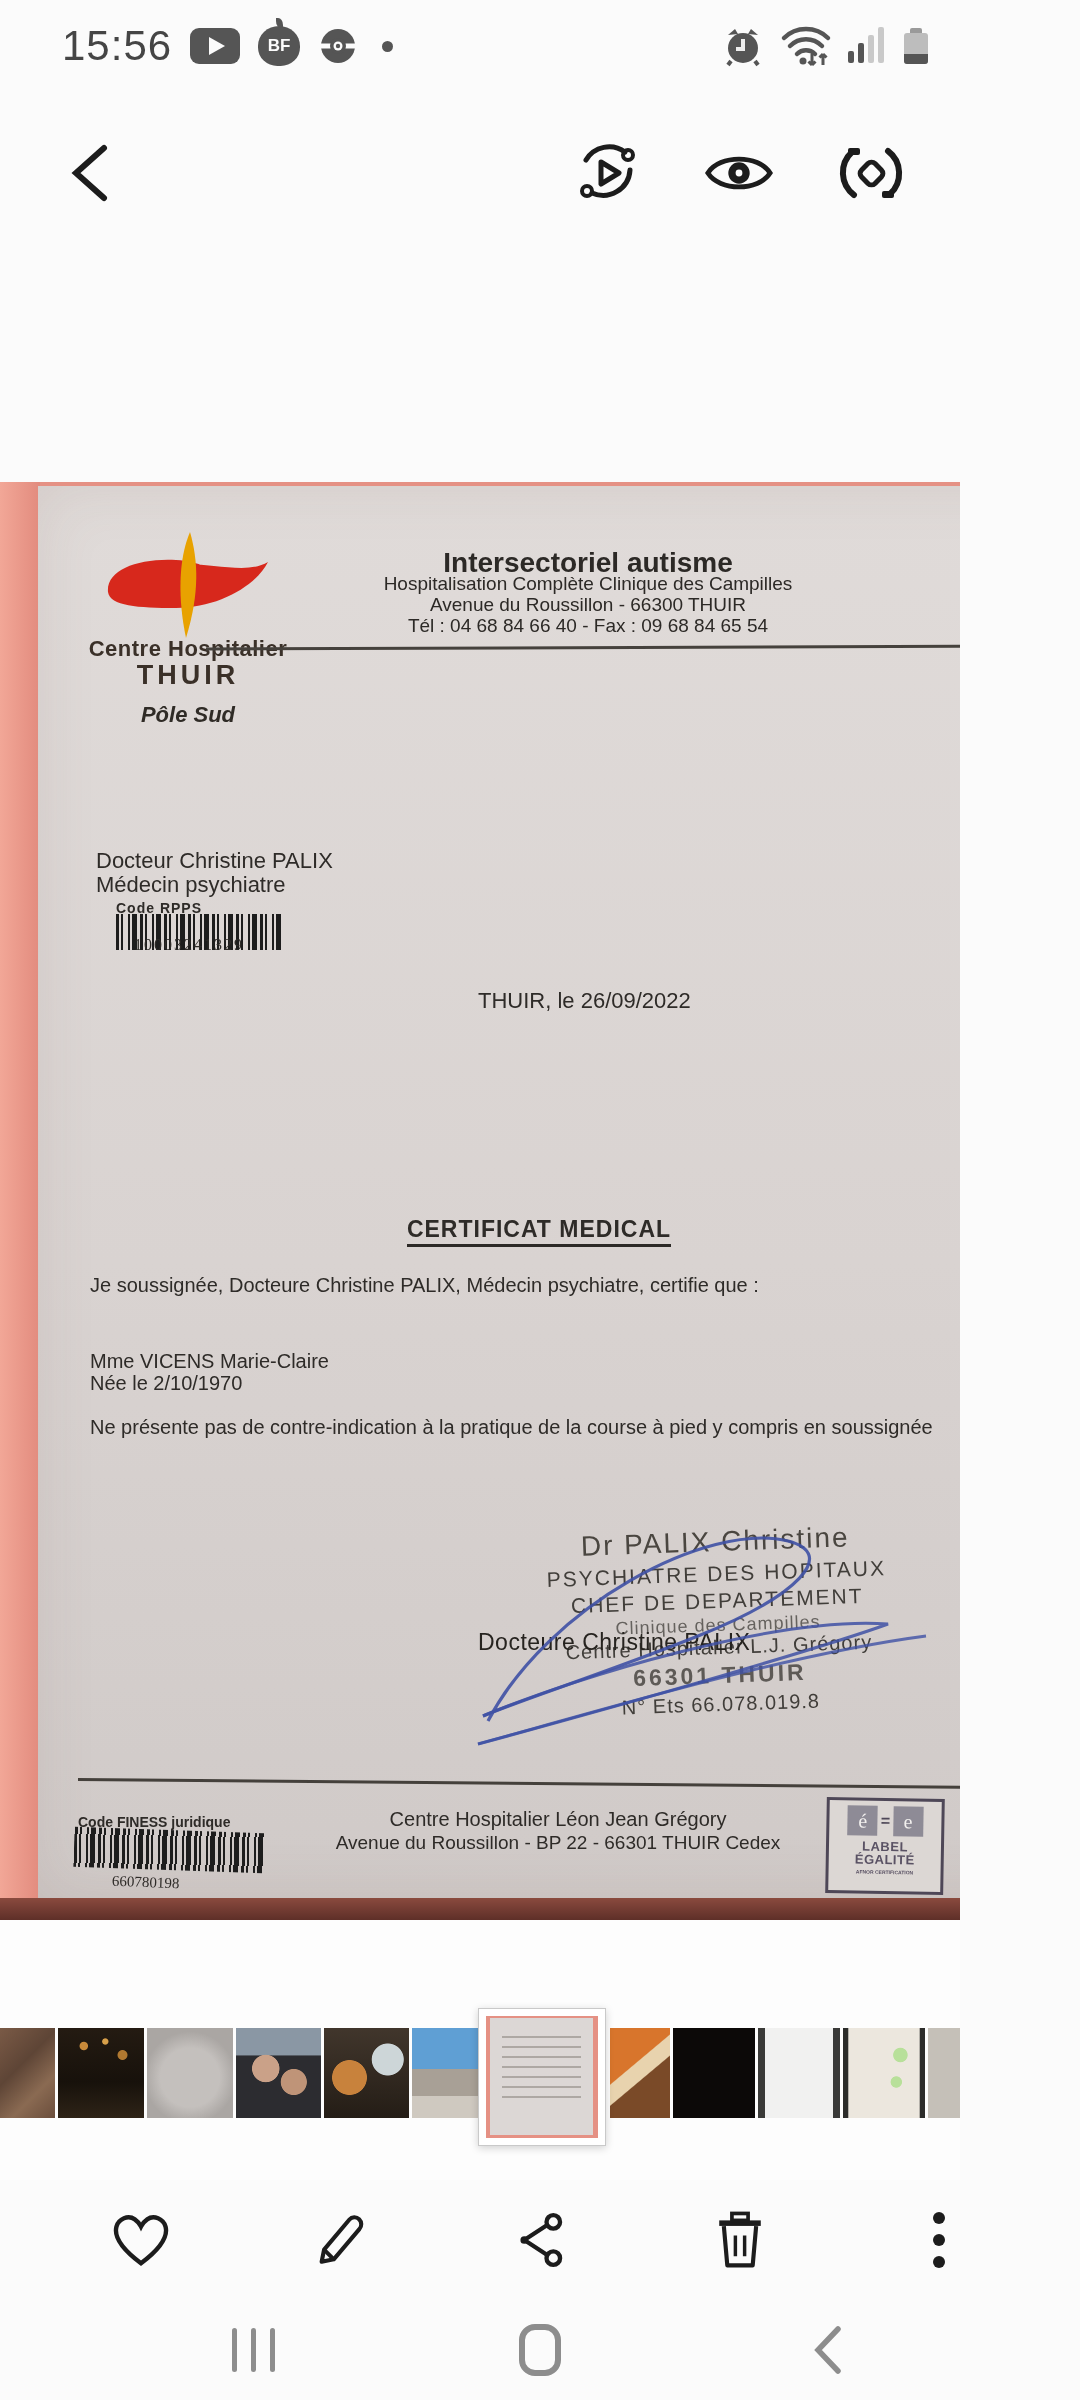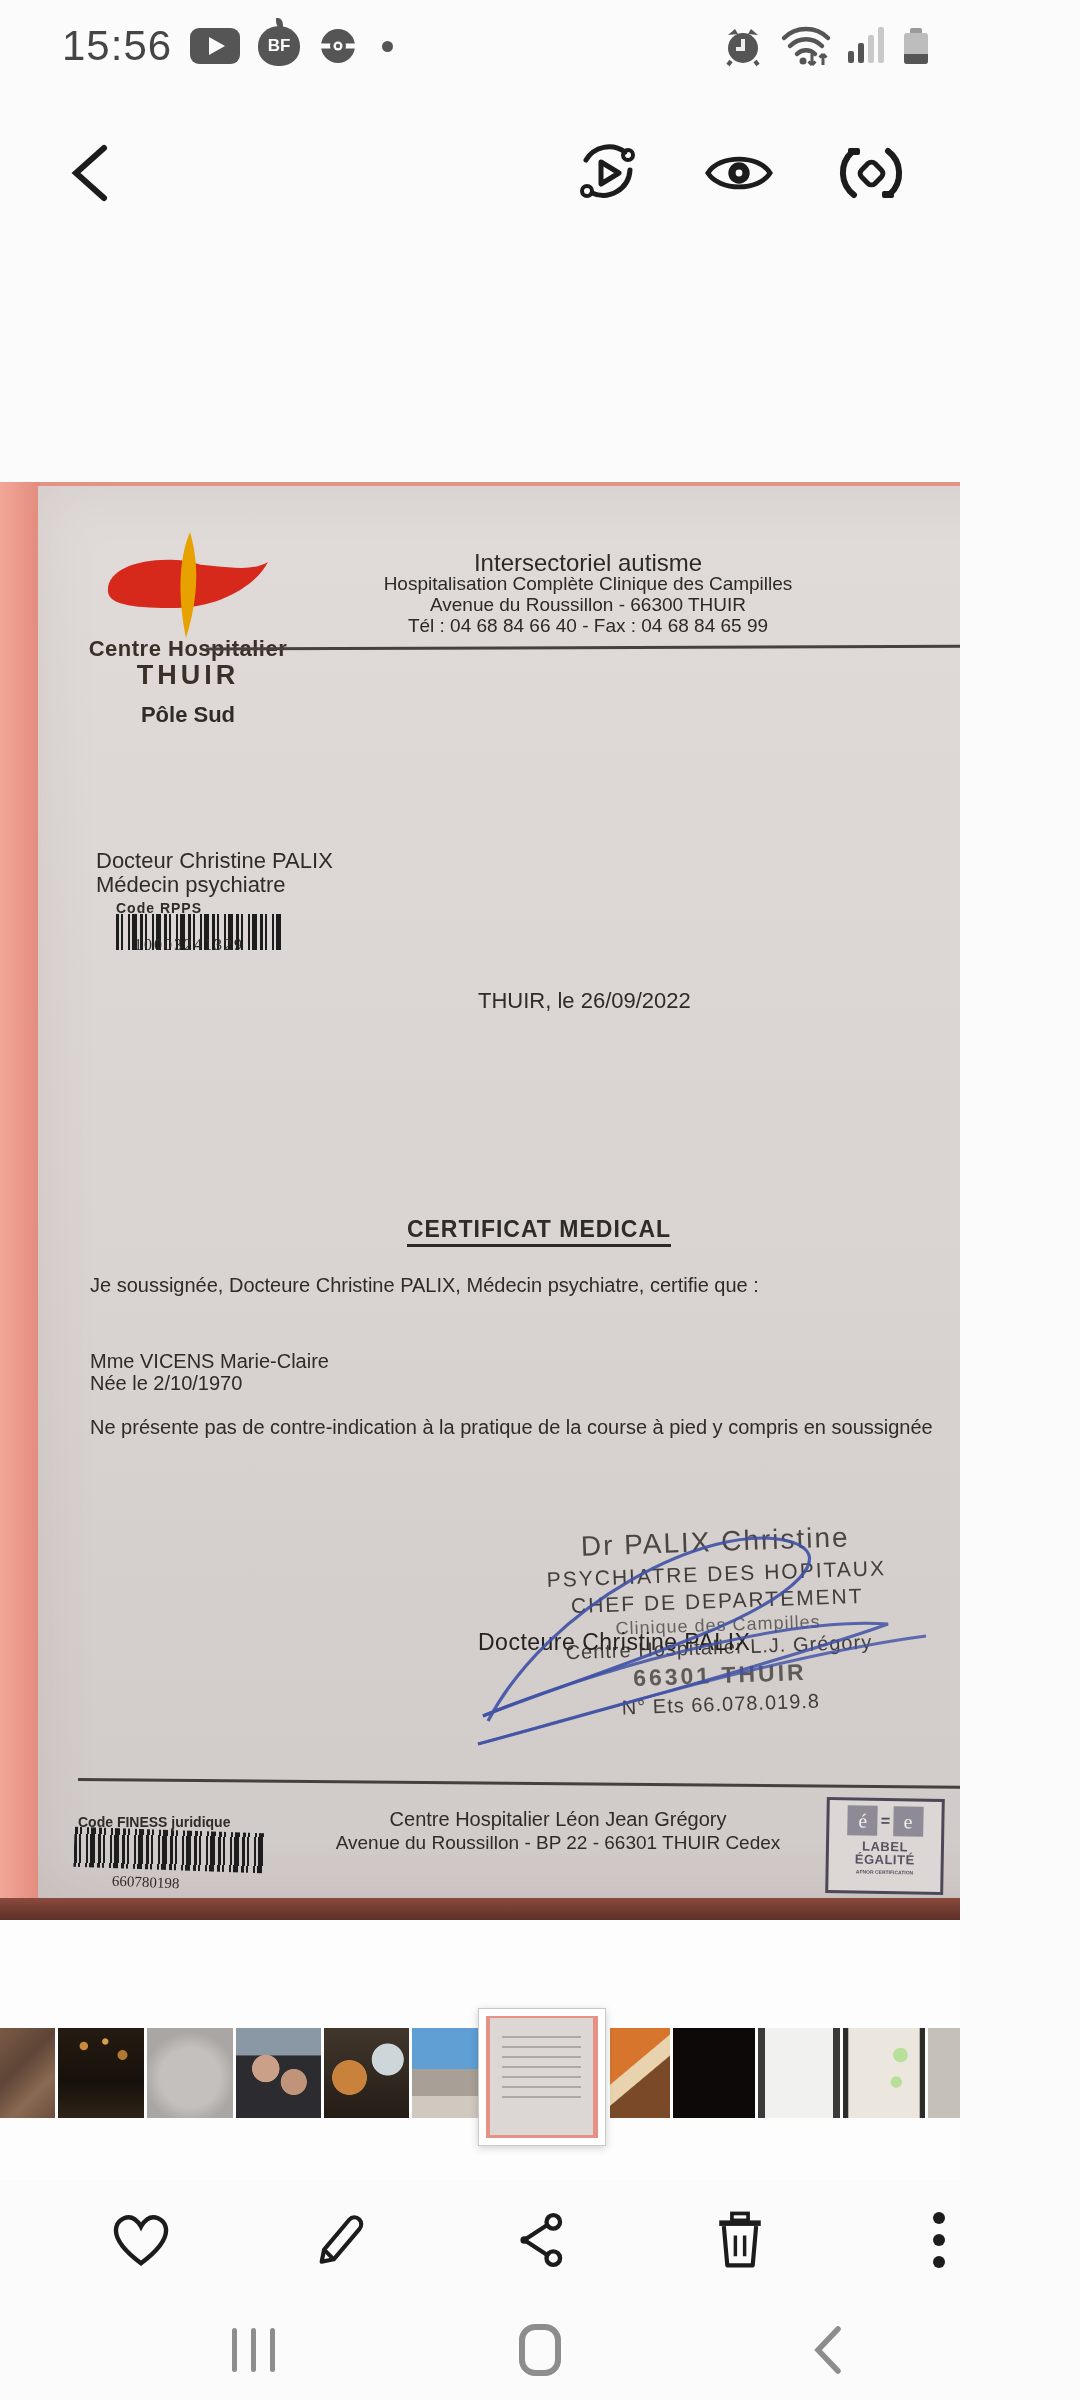--- a/index.html
+++ b/index.html
@@ -37,25 +37,25 @@
   .photo .edge-bottom { position:absolute; left:0; right:0; bottom:0; height:22px; background:linear-gradient(180deg,#8a4a3e,#5e2f28); }
   .paper { position:absolute; left:38px; right:40px; top:4px; bottom:22px; background:linear-gradient(180deg,#e0dbd9 0%, #d9d3d1 55%, #d0cac8 100%); box-shadow:inset 0 0 60px rgba(120,90,80,.12); }
 
   .doc { position:absolute; inset:0; color:#2e2b28; }
   .abs { position:absolute; }
 
   
   .logo-graphic { left:60px; top:44px; width:180px; height:110px; }
   .logo-text { left:30px; top:150px; width:240px; text-align:center; color:#3a3028; font-weight:bold; font-size:22px; letter-spacing:.5px; }
   .logo-thuir { left:30px; top:174px; width:240px; text-align:center; color:#3a3028; font-weight:bold; font-size:27px; letter-spacing:4px; }
-  .logo-pole { left:30px; top:216px; width:240px; text-align:center; color:#2f2b26; font-weight:bold; font-size:22px; }
+  .logo-pole { left:30px; top:216px; width:240px; text-align:center; color:#2f2b26; font-weight:bold; font-size:22px;font-style:italic; }
 
   
   .doc-header { left:250px; top:66px; width:600px; text-align:center; font-size:19px; line-height:21px; color:#2c2926; }
-  .doc-header .b { font-weight:normal; font-size:24px; }
+  .doc-header .b { font-weight:bold; font-size:28px; }
   .header-rule { left:168px; top:160px; width:832px; height:3px; background:#45413c; transform:rotate(-0.2deg); }
 
   
   .doctor-name { left:58px; top:362px; font-size:22px; }
   .doctor-title { left:58px; top:386px; font-size:22px; }
   .rpps-label { left:78px; top:414px; font-size:14px; font-weight:bold; letter-spacing:1px; }
   .barcode { background:repeating-linear-gradient(90deg,#1d1d1d 0 3px,transparent 3px 5px,#1d1d1d 5px 7px,transparent 7px 12px,#1d1d1d 12px 14px,transparent 14px 16px,#1d1d1d 16px 21px,transparent 21px 24px); }
   .rpps-barcode { left:78px; top:428px; width:166px; height:36px; }
   .rpps-value { left:96px; top:450px; font-size:16px; letter-spacing:2px; font-family:"Liberation Serif",serif; }
 
@@ -230,21 +230,21 @@
           <path d="M92 2 C100 30 102 62 88 108 C80 70 80 30 92 2 Z" fill="#e8a200"></path>
         </svg>
         <div class="abs logo-text"><span>Centre</span>&nbsp;<span>Hospitalier</span></div>
         <div class="abs logo-thuir">THUIR</div>
         <div class="abs logo-pole">Pôle Sud</div>
 
         <div class="abs doc-header">
           <div class="b">Intersectoriel autisme</div>
           <div>Hospitalisation Complète Clinique des Campilles</div>
           <div>Avenue du Roussillon - 66300 THUIR</div>
-          <div>Tél : 04 68 84 66 40 - Fax : 04 68 84 65 99</div>
+          <div>Tél : 04 68 84 66 40 - Fax : 09 68 84 65 54</div>
         </div>
         <div class="abs header-rule"></div>
 
         <div class="abs doctor-name">Docteur Christine PALIX</div>
         <div class="abs doctor-title">Médecin psychiatre</div>
         <div class="abs rpps-label">Code RPPS</div>
         <div class="abs barcode rpps-barcode"></div>
         <div class="abs rpps-value">10003241329</div>
 
         <div class="abs date-line">THUIR, le 26/09/2022</div>

